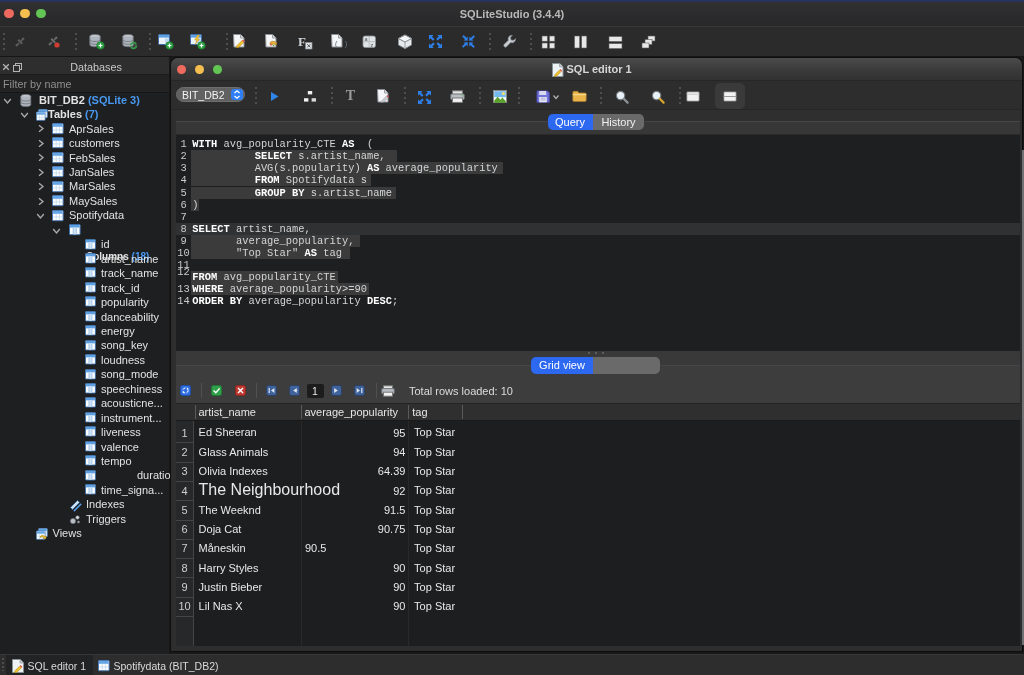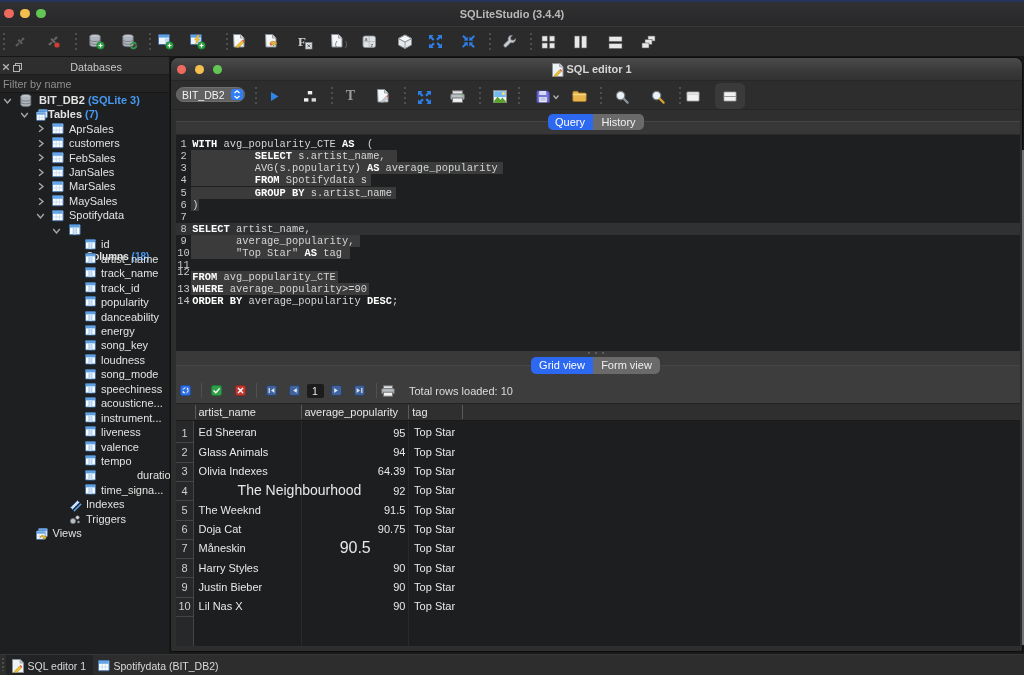--- a/index.html
+++ b/index.html
@@ -591,21 +591,20 @@
 <div class="cl" style="top:294.95px"><b>ORDER</b> <b>BY</b> average_popularity <b>DESC</b>;</div>
 <div class="a" style="left:176px;top:351px;width:843.5px;height:14px;background:#39393a;"></div>
 <div class="a" style="left:176px;top:365px;width:843.5px;height:38px;background:#3d3d3e;"></div>
 <div class="a" style="left:588px;top:352px;width:2px;height:2px;border-radius:50%;background:#6a6a6a;"></div>
 <div class="a" style="left:595px;top:352px;width:2px;height:2px;border-radius:50%;background:#6a6a6a;"></div>
 <div class="a" style="left:602px;top:352px;width:2px;height:2px;border-radius:50%;background:#6a6a6a;"></div>
 <div class="a" style="left:176px;top:364.5px;width:843.5px;height:1px;background:#46464a;"></div>
 <div class="a" style="left:531px;top:357.4px;width:62.4px;height:16.4px;background:#2c68f0;border-radius:5px 0 0 5px;"></div>
 <div class="a txt" style="left:262px;top:357.4px;width:600px;text-align:center;font-size:11px;color:#ffffff;font-weight:normal;line-height:16px;">Grid view</div>
 <div class="a" style="left:593.4px;top:357.4px;width:66.6px;height:16.4px;background:#6a6a6a;border-radius:0 5px 5px 0;"></div>
-<div class="a txt" style="left:326.5px;top:357.4px;width:600px;text-align:center;font-size:11px;color:#f0f0f0;font-weight:normal;line-height:16px;">Form view</div>
 <svg class="a" style="left:180.3px;top:385.2px" width="11" height="11" viewBox="0 0 11 11">
       <rect x="0.5" y="0.5" width="10" height="10" rx="2" fill="#2f6fe0" stroke="#1d4fae"></rect>
       <circle cx="5.5" cy="5.5" r="2.6" fill="none" stroke="#fff" stroke-width="1" stroke-dasharray="3 1.4"></circle>
       <path d="M7.6 2.4 l1 1.6 -1.8 0.3 z M3.4 8.6 l-1-1.6 1.8-0.3 z" fill="#fff"></path>
     </svg>
 <div class="a" style="left:201px;top:383px;width:1px;height:15px;background:#505051;"></div>
 <svg class="a" style="left:211.3px;top:385.2px" width="11" height="11" viewBox="0 0 11 11">
       <rect x="0.5" y="0.5" width="10" height="10" rx="2" fill="#31a04a" stroke="#1d7a33"></rect>
       <path d="M2.6 5.6 L4.8 7.8 L8.6 3.4" fill="none" stroke="#fff" stroke-width="1.4"></path>
     </svg>
@@ -664,37 +663,37 @@
 <div class="a txt" style="left:198.6px;top:443.7px;font-size:11px;color:#e8e8e8;font-weight:normal;line-height:16px;">Glass Animals</div>
 <div class="a" style="left:305px;top:443.9px;width:100.4px;text-align:right;font-size:11px;color:#e8e8e8;line-height:16px;">94</div>
 <div class="a txt" style="left:414.1px;top:443.7px;font-size:11px;color:#e8e8e8;font-weight:normal;line-height:16px;">Top Star</div>
 <div class="a" style="left:176px;top:480.9px;width:17px;height:1px;background:#454546;"></div>
 <div class="a" style="left:176px;top:463.2px;width:17px;text-align:center;font-size:11px;color:#cfcfcf;line-height:16px;">3</div>
 <div class="a txt" style="left:198.6px;top:463.0px;font-size:11px;color:#e8e8e8;font-weight:normal;line-height:16px;">Olivia Indexes</div>
 <div class="a" style="left:305px;top:463.2px;width:100.4px;text-align:right;font-size:11px;color:#e8e8e8;line-height:16px;">64.39</div>
 <div class="a txt" style="left:414.1px;top:463.0px;font-size:11px;color:#e8e8e8;font-weight:normal;line-height:16px;">Top Star</div>
 <div class="a" style="left:176px;top:500.2px;width:17px;height:1px;background:#454546;"></div>
 <div class="a" style="left:176px;top:482.5px;width:17px;text-align:center;font-size:11px;color:#cfcfcf;line-height:16px;">4</div>
-<div class="a txt" style="left:198.6px;top:482.3px;font-size:14px;color:#e8e8e8;font-weight:normal;line-height:16px;margin-left:39px;">The Neighbourhood</div>
+<div class="a txt" style="left:198.6px;top:482.3px;font-size:16px;color:#e8e8e8;font-weight:normal;line-height:16px;">The Neighbourhood</div>
 <div class="a" style="left:305px;top:482.5px;width:100.4px;text-align:right;font-size:11px;color:#e8e8e8;line-height:16px;">92</div>
 <div class="a txt" style="left:414.1px;top:482.3px;font-size:11px;color:#e8e8e8;font-weight:normal;line-height:16px;">Top Star</div>
 <div class="a" style="left:176px;top:519.5px;width:17px;height:1px;background:#454546;"></div>
 <div class="a" style="left:176px;top:501.8px;width:17px;text-align:center;font-size:11px;color:#cfcfcf;line-height:16px;">5</div>
 <div class="a txt" style="left:198.6px;top:501.6px;font-size:11px;color:#e8e8e8;font-weight:normal;line-height:16px;">The Weeknd</div>
 <div class="a" style="left:305px;top:501.8px;width:100.4px;text-align:right;font-size:11px;color:#e8e8e8;line-height:16px;">91.5</div>
 <div class="a txt" style="left:414.1px;top:501.6px;font-size:11px;color:#e8e8e8;font-weight:normal;line-height:16px;">Top Star</div>
 <div class="a" style="left:176px;top:538.8px;width:17px;height:1px;background:#454546;"></div>
 <div class="a" style="left:176px;top:521.1px;width:17px;text-align:center;font-size:11px;color:#cfcfcf;line-height:16px;">6</div>
 <div class="a txt" style="left:198.6px;top:520.9px;font-size:11px;color:#e8e8e8;font-weight:normal;line-height:16px;">Doja Cat</div>
 <div class="a" style="left:305px;top:521.1px;width:100.4px;text-align:right;font-size:11px;color:#e8e8e8;line-height:16px;">90.75</div>
 <div class="a txt" style="left:414.1px;top:520.9px;font-size:11px;color:#e8e8e8;font-weight:normal;line-height:16px;">Top Star</div>
 <div class="a" style="left:176px;top:558.1px;width:17px;height:1px;background:#454546;"></div>
 <div class="a" style="left:176px;top:540.4px;width:17px;text-align:center;font-size:11px;color:#cfcfcf;line-height:16px;">7</div>
 <div class="a txt" style="left:198.6px;top:540.2px;font-size:11px;color:#e8e8e8;font-weight:normal;line-height:16px;text-align:center;">Måneskin</div>
-<div class="a" style="left:305px;top:540.4px;width:100.4px;text-align:center;font-size:16px;color:#e8e8e8;line-height:16px;">90.5</div>
+<div class="a" style="left:305px;top:540.4px;width:100.4px;text-align:left;font-size:11px;color:#e8e8e8;line-height:16px;">90.5</div>
 <div class="a txt" style="left:414.1px;top:540.2px;font-size:11px;color:#e8e8e8;font-weight:normal;line-height:16px;">Top Star</div>
 <div class="a" style="left:176px;top:577.4px;width:17px;height:1px;background:#454546;"></div>
 <div class="a" style="left:176px;top:559.8px;width:17px;text-align:center;font-size:11px;color:#cfcfcf;line-height:16px;">8</div>
 <div class="a txt" style="left:198.6px;top:559.5px;font-size:11px;color:#e8e8e8;font-weight:normal;line-height:16px;">Harry Styles</div>
 <div class="a" style="left:305px;top:559.8px;width:100.4px;text-align:right;font-size:11px;color:#e8e8e8;line-height:16px;">90</div>
 <div class="a txt" style="left:414.1px;top:559.5px;font-size:11px;color:#e8e8e8;font-weight:normal;line-height:16px;">Top Star</div>
 <div class="a" style="left:176px;top:596.7px;width:17px;height:1px;background:#454546;"></div>
 <div class="a" style="left:176px;top:579.0px;width:17px;text-align:center;font-size:11px;color:#cfcfcf;line-height:16px;">9</div>
 <div class="a txt" style="left:198.6px;top:578.8px;font-size:11px;color:#e8e8e8;font-weight:normal;line-height:16px;">Justin Bieber</div>
 <div class="a" style="left:305px;top:579.0px;width:100.4px;text-align:right;font-size:11px;color:#e8e8e8;line-height:16px;">90</div>

